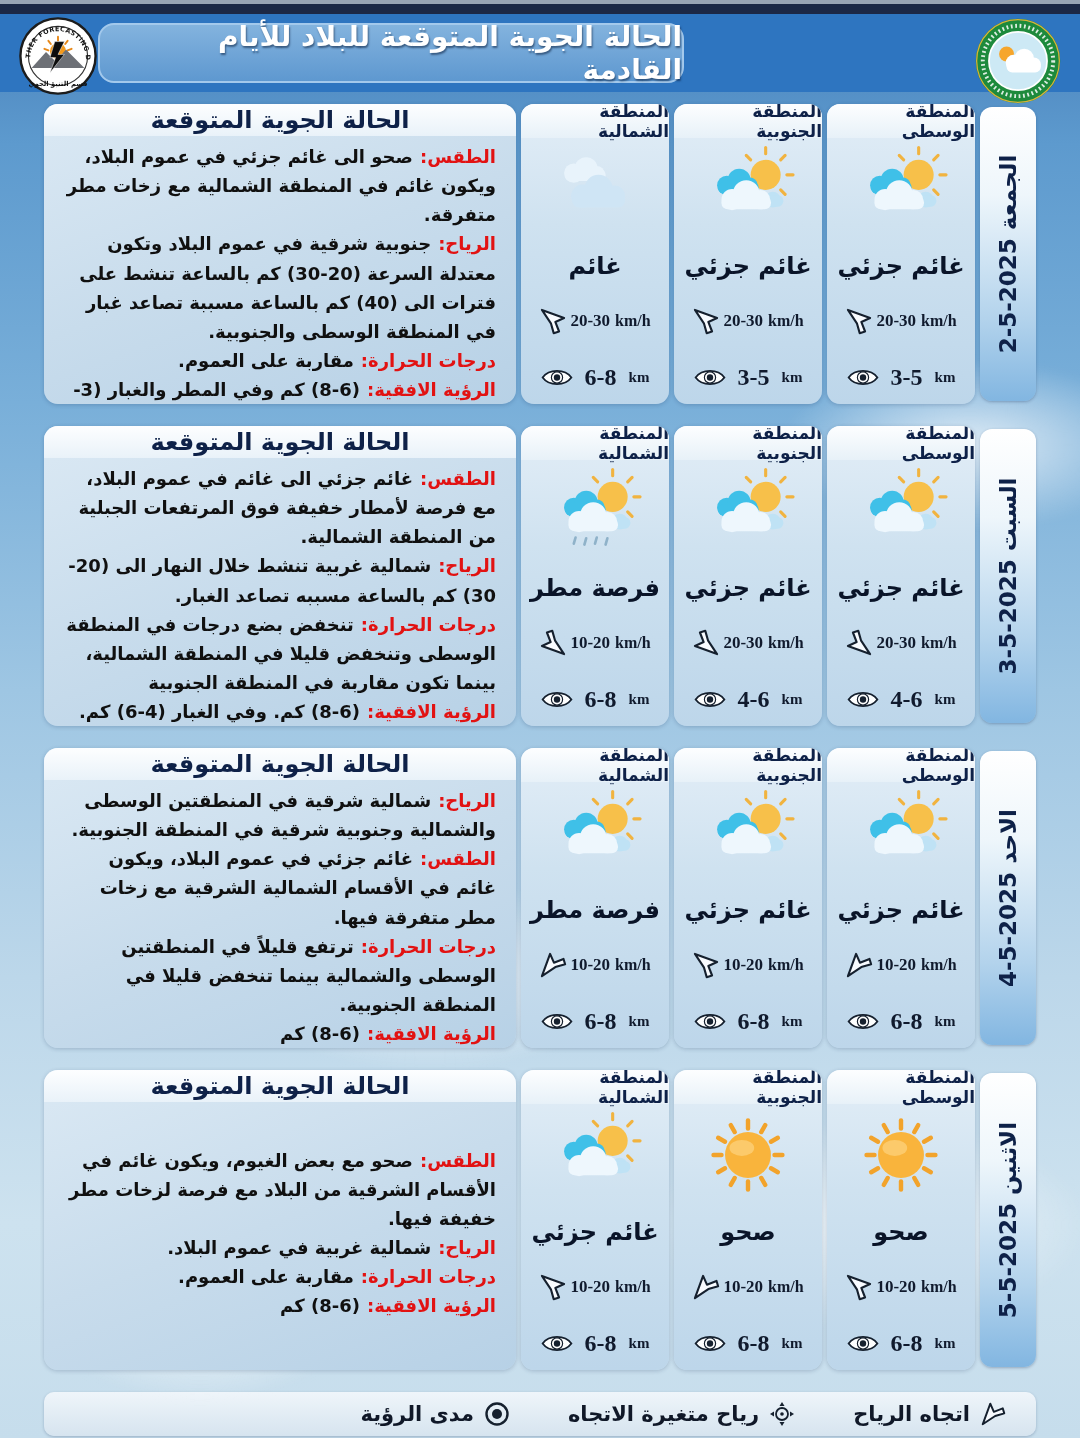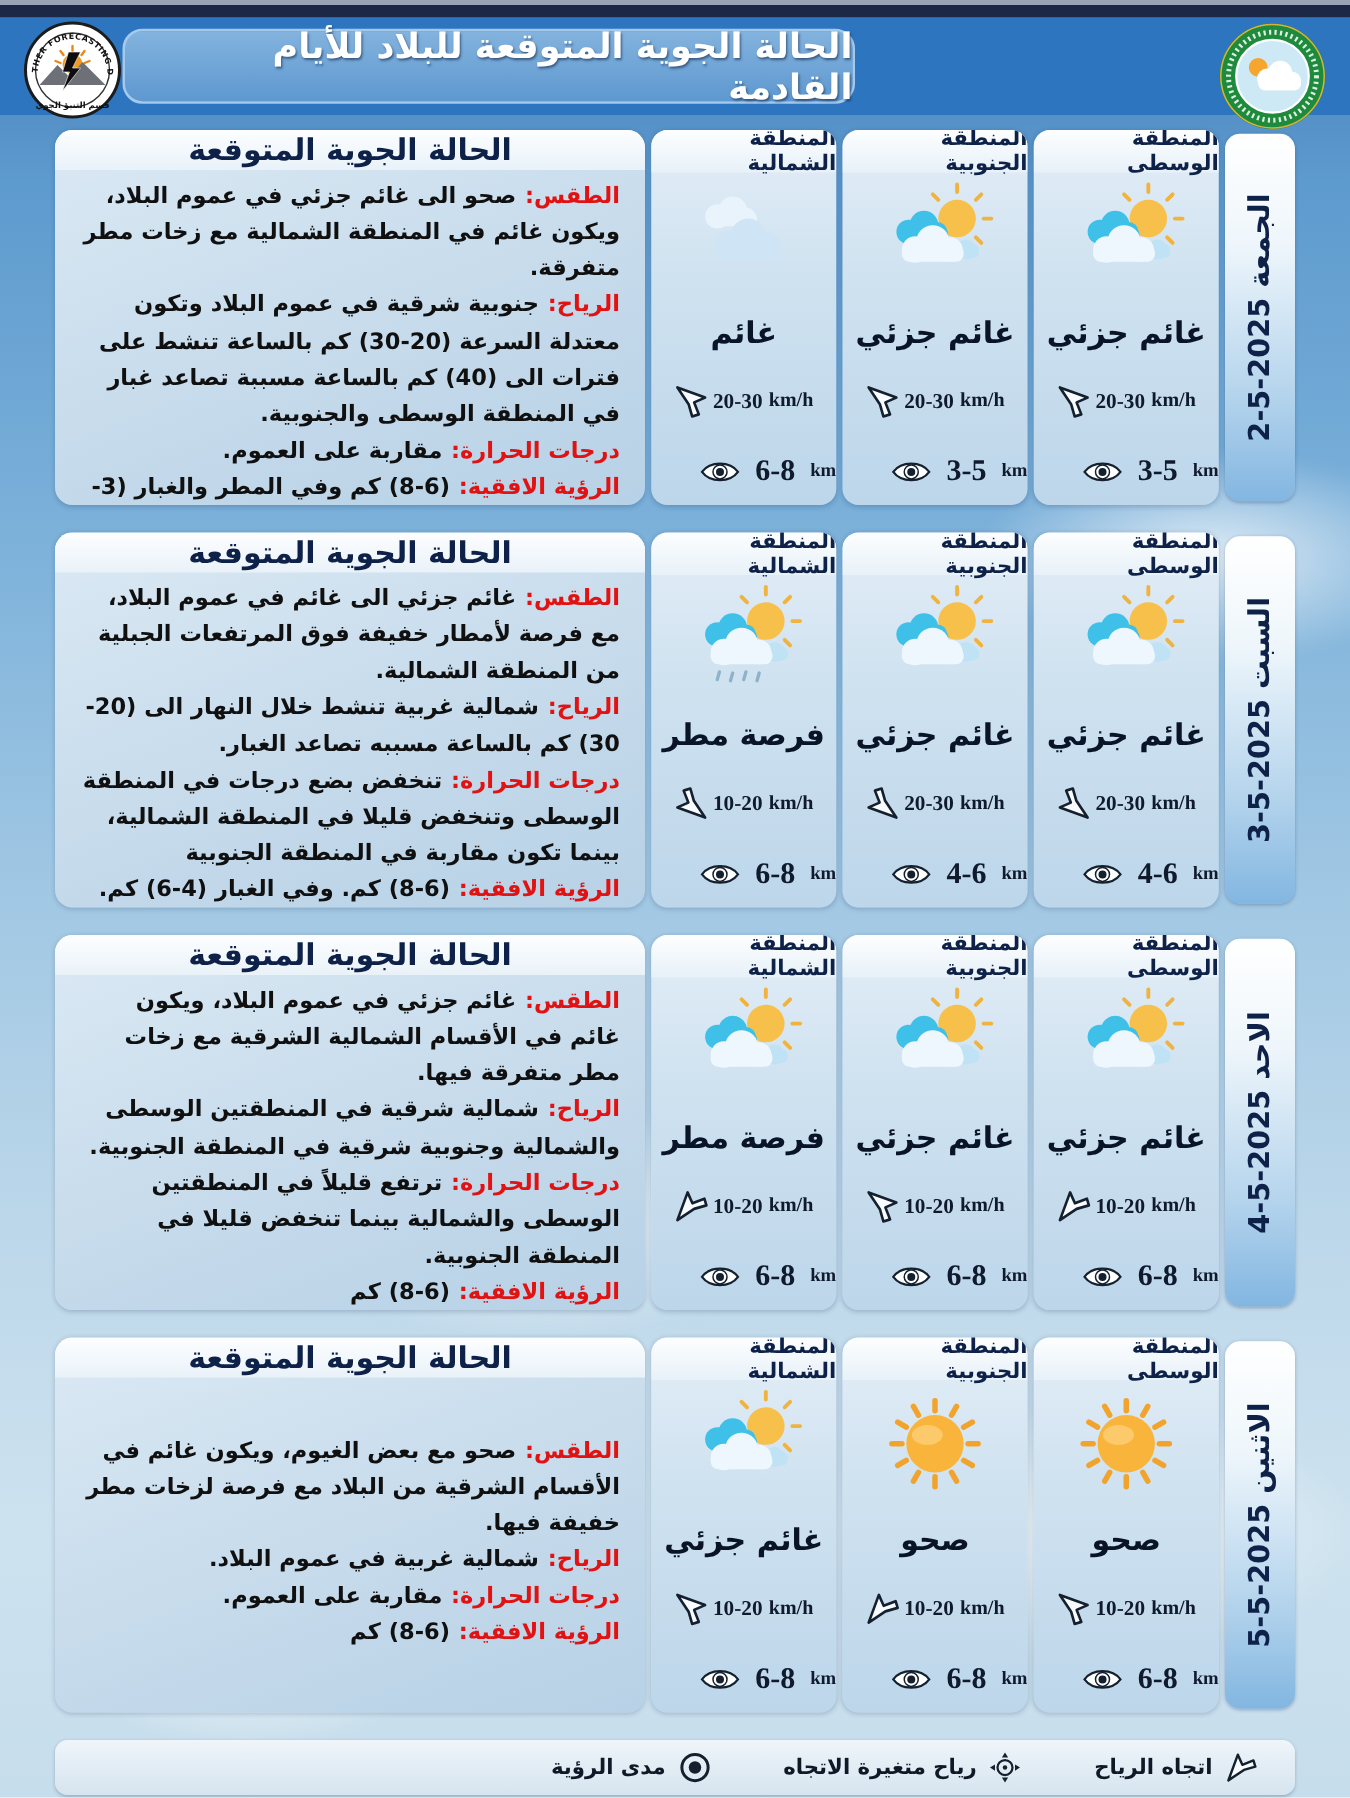--- a/index.html
+++ b/index.html
@@ -47,21 +47,21 @@
     font-weight:bold;font-size:17px;color:#0e2148;padding-left:48px;}
   .icon-box{height:102px;display:flex;align-items:center;justify-content:center;}
   .icon-box svg{width:106px;height:90px;}
   .condition{height:52px;display:flex;align-items:center;justify-content:center;
     font-weight:bold;font-size:24px;color:#0a1428;direction:rtl;}
   .wind-row{height:58px;display:flex;direction:ltr;align-items:center;justify-content:center;gap:3px;}
   .wind-arrow{display:inline-flex;width:28px;height:28px;flex:0 0 auto;}
   .wind-arrow svg{width:100%;height:100%;}
   .wind-speed{font-family:"Liberation Serif",serif;font-weight:bold;font-size:17px;color:#101a2d;}
   .wind-unit{font-family:"Liberation Serif",serif;font-weight:bold;font-size:16px;color:#101a2d;margin-left:2px;}
-  .vis-row{height:54px;display:flex;direction:ltr;align-items:center;justify-content:flex-end;gap:12px;}
+  .vis-row{height:54px;display:flex;direction:ltr;align-items:center;justify-content:center;gap:12px;}
   .eye-icon{display:inline-flex;width:32px;height:21px;}
   .eye-icon svg{width:100%;height:100%;}
   .vis-value{font-family:"Liberation Serif",serif;font-weight:bold;font-size:24px;color:#101a2d;}
   .vis-unit{font-family:"Liberation Serif",serif;font-weight:bold;font-size:15px;color:#101a2d;}
   .details-card{flex:1;border-radius:14px;overflow:hidden;
     background:linear-gradient(160deg,#dbe9f4 0%,#c8dcec 50%,#b7d1e6 100%);
     box-shadow:0 1px 4px rgba(20,40,80,.22);
     display:flex;flex-direction:column;}
   .details-header{height:32px;flex:0 0 auto;background:linear-gradient(180deg,#fdfeff,#e9f2f9);
     display:flex;align-items:center;justify-content:center;
@@ -69,21 +69,21 @@
   .details-body{flex:1;display:flex;flex-direction:column;justify-content:center;
     padding:6px 20px 12px;direction:rtl;text-align:right;
     font-size:18px;font-weight:bold;line-height:1.62;color:#101010;}
   .detail-line{margin:0;}
   .detail-label{color:#e21212;margin-inline-end:7px;}
   .legend{height:44px;margin:0 44px;border-radius:10px;
     background:linear-gradient(180deg,#eff5fa,#d6e4ef);
     box-shadow:0 1px 3px rgba(20,40,80,.25);
     display:flex;direction:rtl;align-items:center;padding:0 30px;gap:58px;}
   .legend-item{display:flex;align-items:center;gap:10px;
-    font-weight:bold;font-size:17px;color:#101828;direction:rtl;}
+    font-weight:bold;font-size:21px;color:#101828;direction:rtl;}
   .legend-icon{display:inline-flex;width:26px;height:26px;}
   .legend-icon svg{width:100%;height:100%;}
   .rotate-sw{transform:rotate(-90deg);}
 </style>
 </head>
 <body>
 
 <div class="cloud-blob" style="left:140px;top:430px;width:320px;height:140px;"></div>
 <div class="cloud-blob" style="left:780px;top:360px;width:380px;height:170px;"></div>
 <div class="cloud-blob" style="left:220px;top:880px;width:420px;height:190px;"></div>
@@ -646,22 +646,22 @@
     <circle cx="20" cy="13" r="4" fill="#15202e"></circle>
   </svg>
           </span>
         <span class="vis-value">6-8</span>
         <span class="vis-unit">km</span>
       </div>
     </div>
     <div class="details-card">
       <div class="details-header">الحالة الجوية المتوقعة</div>
       <div class="details-body">
+        <p class="detail-line"><span class="detail-label">الرياح:</span><span class="detail-text">شمالية شرقية في المنطقتين الوسطى والشمالية وجنوبية شرقية في المنطقة الجنوبية.</span></p>
         <p class="detail-line"><span class="detail-label">الطقس:</span><span class="detail-text">غائم جزئي في عموم البلاد، ويكون غائم في الأقسام الشمالية الشرقية مع زخات مطر متفرقة فيها.</span></p>
-        <p class="detail-line"><span class="detail-label">الرياح:</span><span class="detail-text">شمالية شرقية في المنطقتين الوسطى والشمالية وجنوبية شرقية في المنطقة الجنوبية.</span></p>
         <p class="detail-line"><span class="detail-label">درجات الحرارة:</span><span class="detail-text">ترتفع قليلاً في المنطقتين الوسطى والشمالية بينما تنخفض قليلا في المنطقة الجنوبية.</span></p>
         <p class="detail-line"><span class="detail-label">الرؤية الافقية:</span><span class="detail-text">(6-8) كم</span></p>
       </div>
     </div>
   </div>
 
   <div class="row">
     <div class="date-tab">
       <span class="date-text">الاثنين 2025-5-5</span>
     </div>

